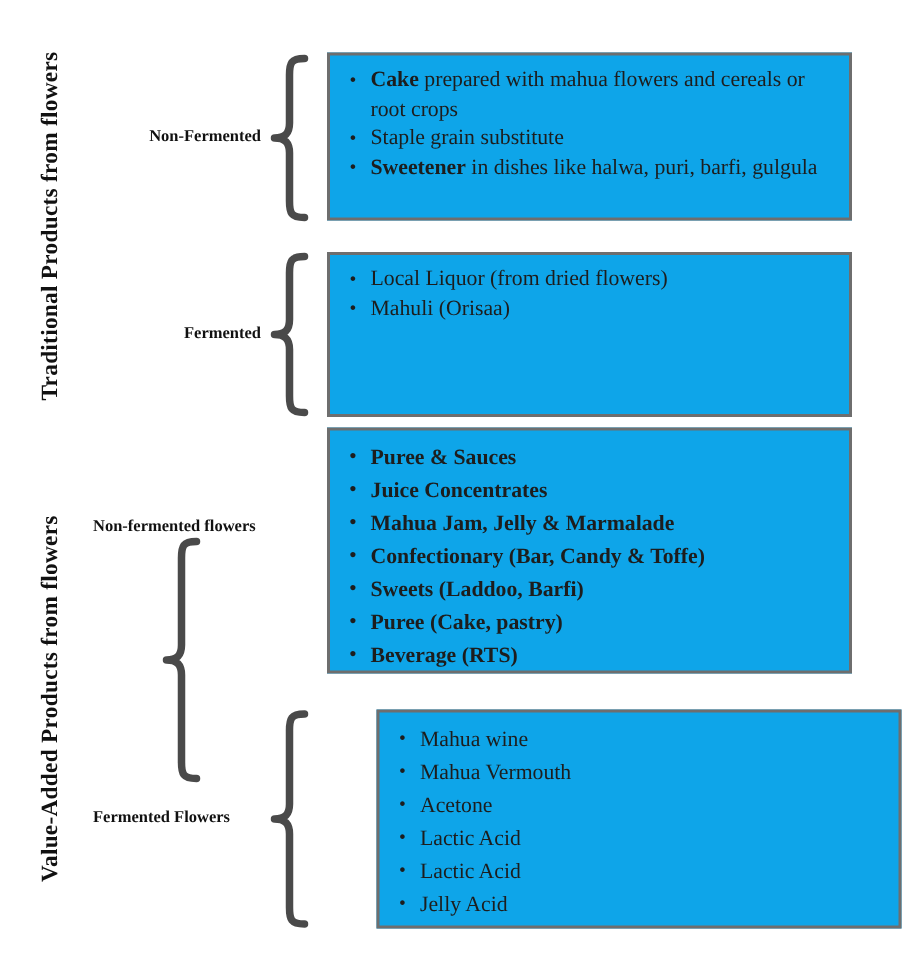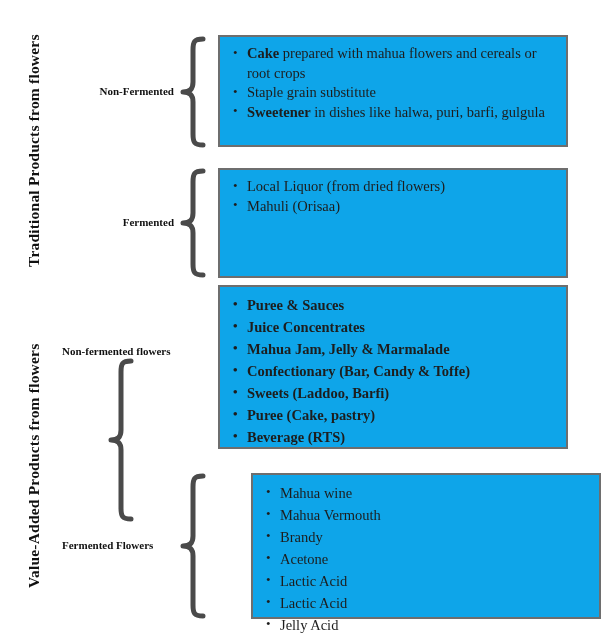--- a/index.html
+++ b/index.html
@@ -189,21 +189,20 @@
       <svg width="26" height="146" viewBox="0 0 26 146" aria-hidden="true">
         <path d="M23 3 C14 3 13 6 13 14 L13 63 C13 70 10 73 3 73 C10 73 13 76 13 83 L13 132 C13 140 14 143 23 143"></path>
       </svg>
     </div>
   </div>
 
   <div class="content-box box-dense" style="left:218px; top:473px; width:350px; height:146px;margin-left:33px;">
     <ul>
       <li><span>Mahua wine</span></li>
       <li><span>Mahua Vermouth</span></li>
-      <li><span>Brandy</span></li>
       <li><span>Acetone</span></li>
       <li><span>Lactic Acid</span></li>
       <li><span>Lactic Acid</span></li>
       <li><span>Jelly Acid</span></li>
     </ul>
   </div>
 
 </div>
 
 </body></html>

